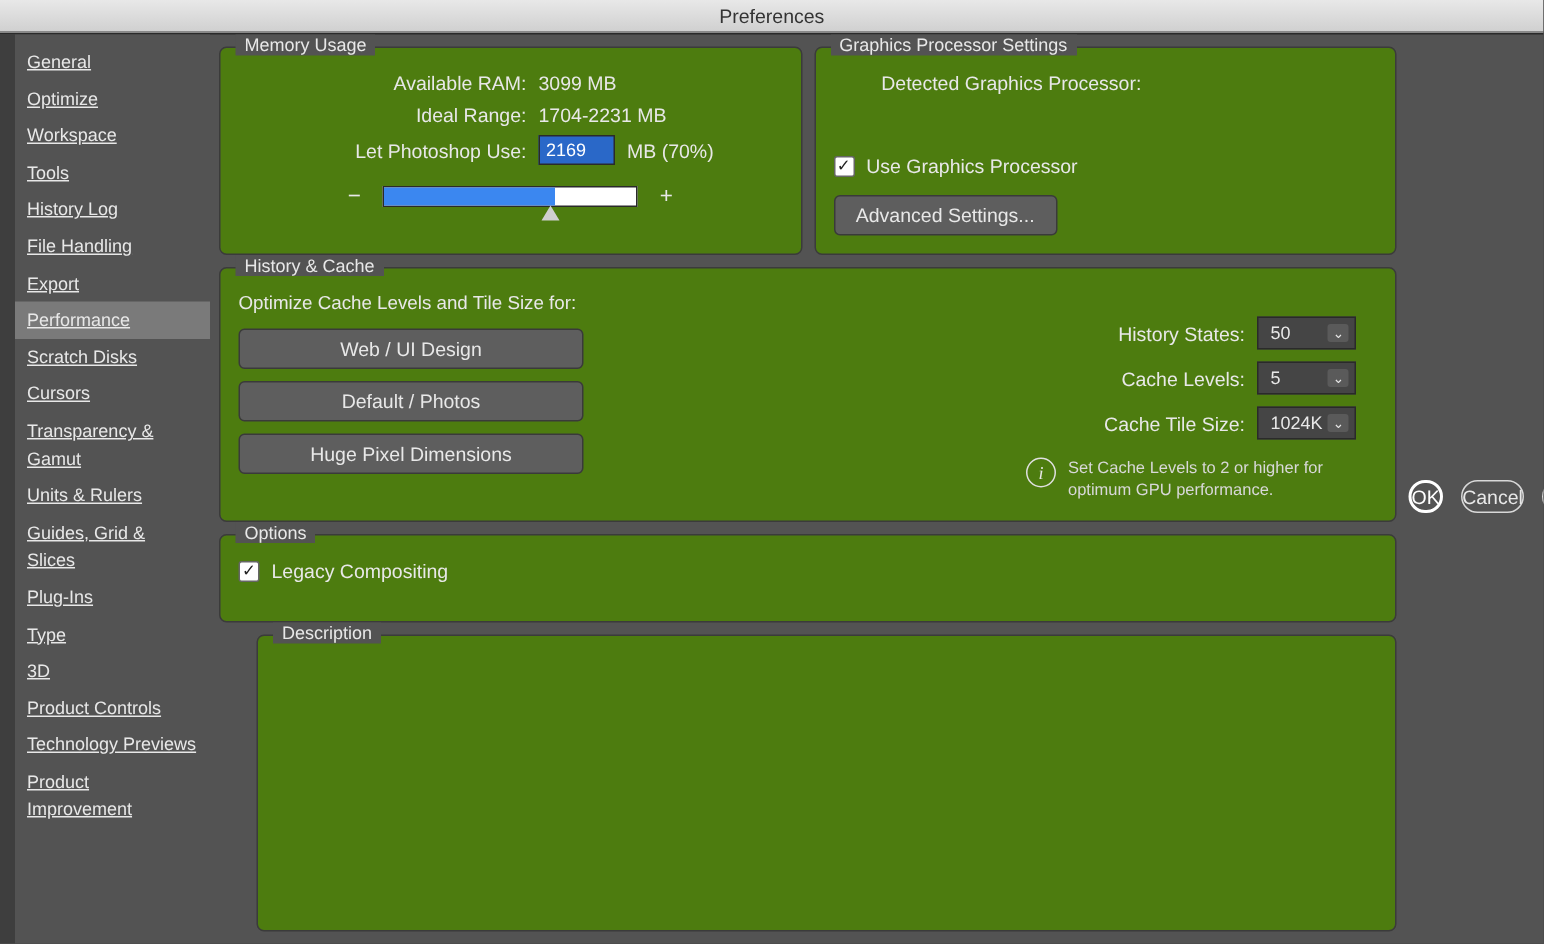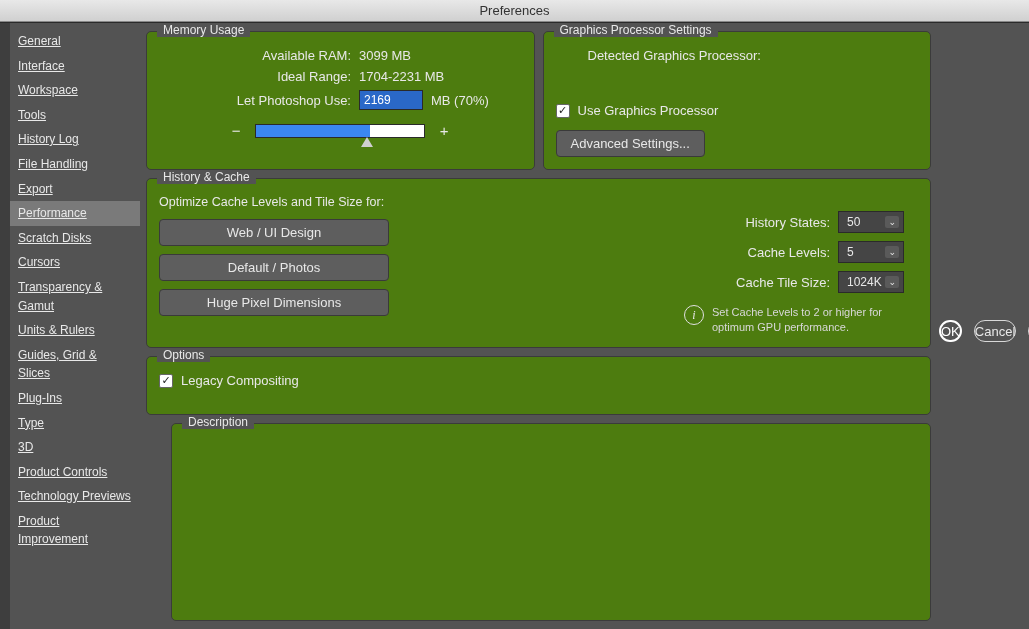--- a/index.html
+++ b/index.html
@@ -15,21 +15,21 @@
   .rightbar { width: 90px; display: flex; flex-direction: row; align-items: center; gap: 12px; padding-top: 10px; }
 
   .group { border: 1px solid #3b3b3b; border-radius: 5px; position: relative; padding: 16px 12px 12px 12px; background: #4d7c0f; }
   .group-title { position: absolute; top: -9px; left: 10px; background: #535353; padding: 0 6px; font-size: 12px; color: #e8e8e8; }
   .toprow { display: flex; gap: 8px; }
   .toprow .group { flex: 1; }
 
   .mem-row { display: flex; align-items: center; margin-bottom: 6px; }
   .mem-label { width: 200px; text-align: right; padding-right: 8px; font-size: 13px; color: #e8e8e8; }
   .mem-val { font-size: 13px; color: #e8e8e8; }
-  .mem-input { width: 64px; height: 20px; background: #454545; border: 1px solid #2a2a2a; color: #fff; font-size: 12px; padding: 0 4px; }
+  .mem-input { width: 51px; height: 20px; background: #454545; border: 1px solid #2a2a2a; color: #fff; font-size: 12px; padding: 0 4px; }
   .mem-input.sel { background: #2a68c8; color: #fff; }
   .mem-suffix { margin-left: 8px; color: #e8e8e8; font-size: 13px; }
 
   .slider-row { display: flex; align-items: center; justify-content: center; margin-top: 12px; gap: 12px; position: relative; }
   .pm { width: 14px; text-align: center; color: #e8e8e8; font-size: 15px; cursor: pointer; }
   .slider-track { width: 170px; height: 14px; background: #fff; border: 1px solid #2a2a2a; position: relative; }
   .slider-fill { position: absolute; left: 0; top: 0; height: 100%; width: 68%; background: #3b87f0; }
   .slider-thumb { position: absolute; top: 12px; left: 66%; width: 0; height: 0; border-left: 6px solid transparent; border-right: 6px solid transparent; border-bottom: 10px solid #cfcfcf; transform: translateX(-50%); }
 
   .checkbox-row { display: flex; align-items: center; gap: 8px; margin-bottom: 12px; }
@@ -62,21 +62,21 @@
 
 <div class="window">
   <div class="titlebar">
     <span>Preferences</span>
   </div>
   <div class="body">
     <div class="left-edge"></div>
 
     <div class="sidebar" id="sidebar">
         <div class="sidebar-item">General</div>
-        <div class="sidebar-item">Interface</div>
+        <div class="sidebar-item">Optimize</div>
         <div class="sidebar-item">Workspace</div>
         <div class="sidebar-item">Tools</div>
         <div class="sidebar-item">History Log</div>
         <div class="sidebar-item">File Handling</div>
         <div class="sidebar-item">Export</div>
         <div class="sidebar-item selected">Performance</div>
         <div class="sidebar-item">Scratch Disks</div>
         <div class="sidebar-item">Cursors</div>
         <div class="sidebar-item">Transparency &amp; Gamut</div>
         <div class="sidebar-item">Units &amp; Rulers</div>

